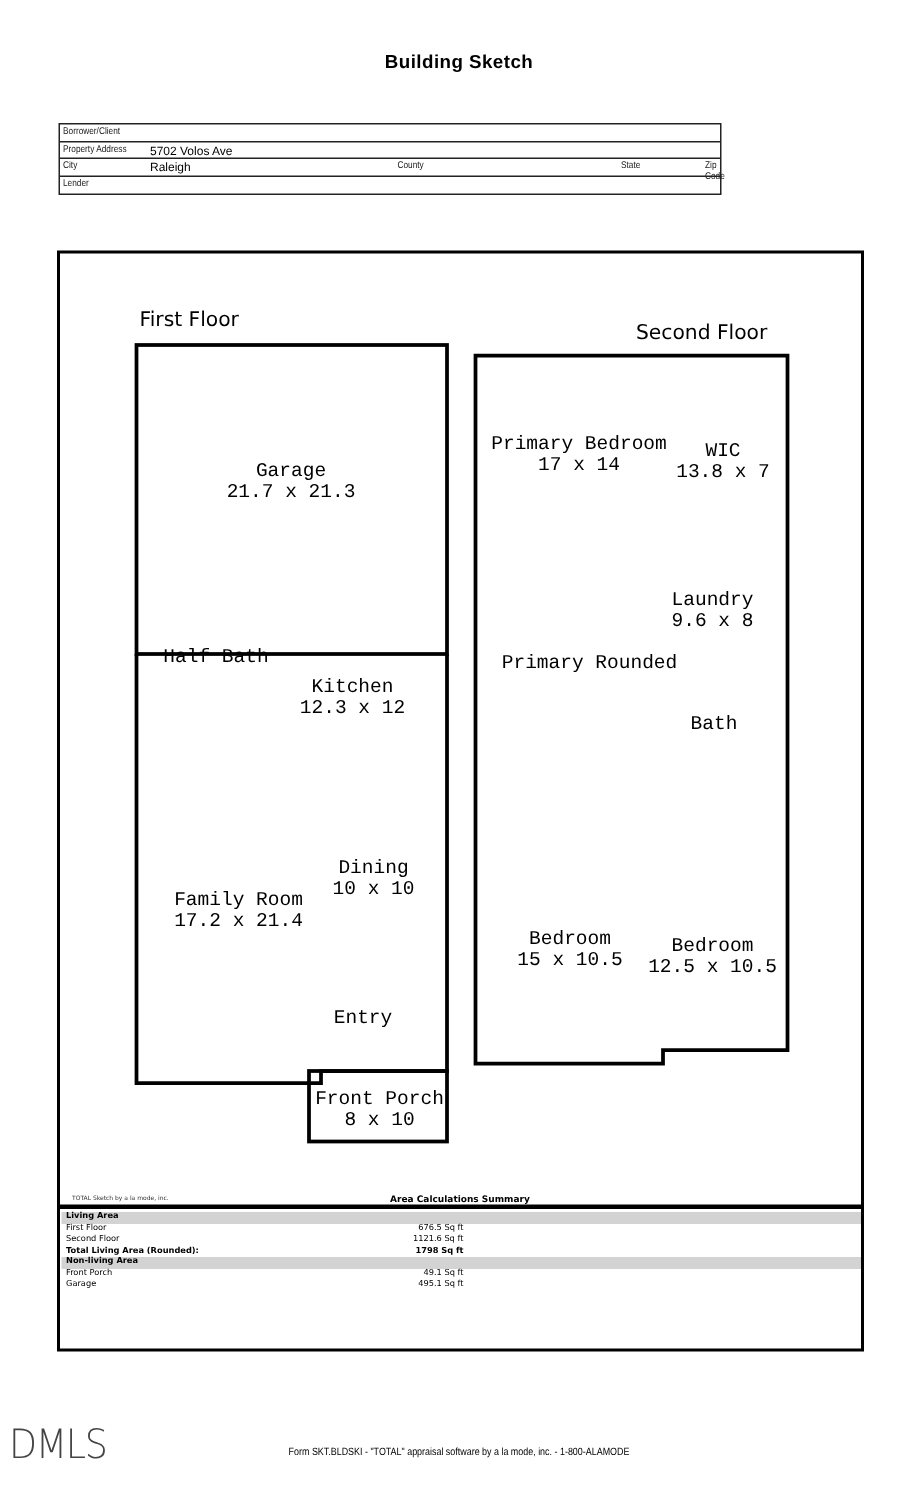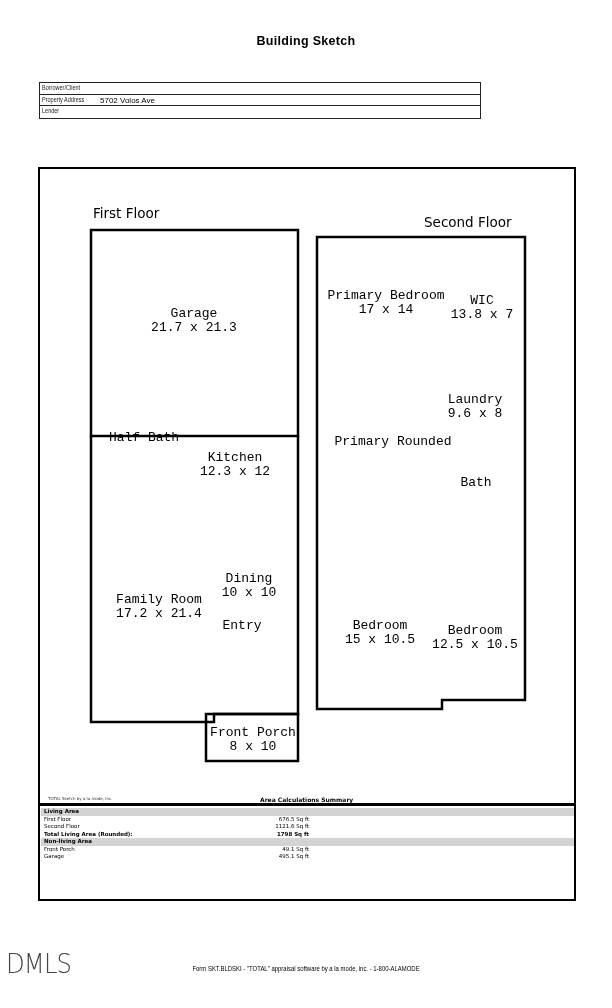--- a/index.html
+++ b/index.html
@@ -33,20 +33,30 @@
 <div class="abs title">Building Sketch</div>
 
 <div class="abs hdr">
   <div class="row">
     <span class="lab">Borrower/Client</span>
     <span class="val" style="left:60px"></span>
   </div>
   <div class="row">
     <span class="lab">Property Address</span>
     <span class="val" style="left:60px">5702 Volos Ave</span>
+  </div>
+  <div class="row">
+    <span class="lab">City</span>
+    <span class="val" style="left:60px">Raleigh</span>
+    <span class="lab" style="left:225px">County</span>
+    <span class="val" style="left:260px"></span>
+    <span class="lab" style="left:374px">State</span>
+    <span class="val" style="left:400px"></span>
+    <span class="lab" style="left:430px">Zip Code</span>
+    <span class="val" style="left:470px"></span>
   </div>
   <div class="row">
     <span class="lab">Lender</span>
     <span class="val" style="left:60px"></span>
   </div>
 </div>
 
 <div class="abs frame"></div>
 
 <svg class="abs" style="left:0;top:0" width="612" height="1008">
@@ -78,21 +88,21 @@
     <div>12.3 x 12</div>
   </div>
   <div class="label" style="left:249px;top:572px">
     <div>Dining</div>
     <div>10 x 10</div>
   </div>
   <div class="label" style="left:159px;top:593px">
     <div>Family Room</div>
     <div>17.2 x 21.4</div>
   </div>
-  <div class="label" style="left:242px;top:619px">
+  <div class="label" style="left:242px;top:672px">
     <div>Entry</div>
   </div>
   <div class="label" style="left:253px;top:726px">
     <div>Front Porch</div>
     <div>8 x 10</div>
   </div>
 
   <div class="label" style="left:386px;top:289px">
     <div>Primary Bedroom</div>
     <div>17 x 14</div>

